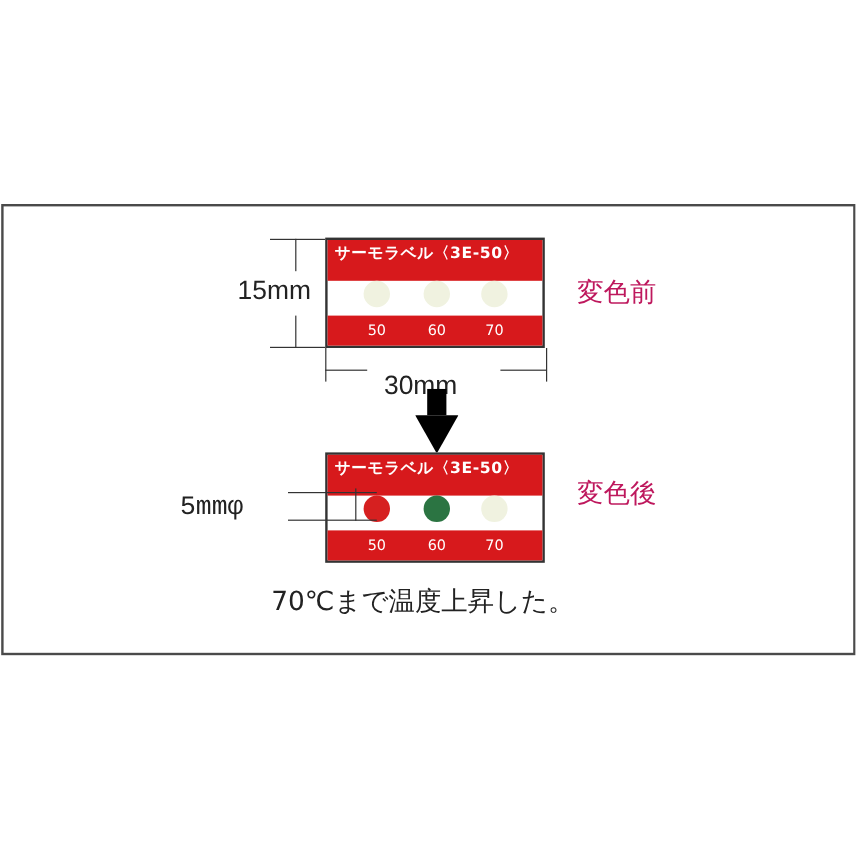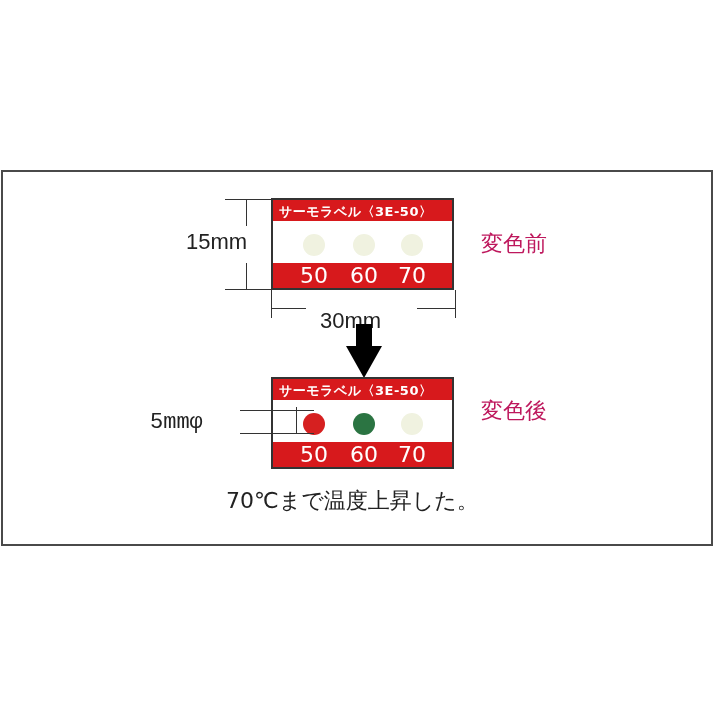--- a/index.html
+++ b/index.html
@@ -1,38 +1,38 @@
 <!DOCTYPE html>
 <html><head>
 <meta charset="utf-8">
 <style>
   html, body { margin:0; padding:0; background:#ffffff; }
   body { width:713px; height:713px; position:relative; overflow:hidden; font-family:"DejaVu Sans", sans-serif; }
   .frame { position:absolute; left:1px; top:170px; width:708px; height:372px; border:2px solid #4a4a4a; background:#fff; box-sizing:content-box; }
   .abs { position:absolute; }
   .label { position:absolute; width:183px; border:2px solid #333; background:#fff; box-sizing:border-box; }
-  .band-top { position:absolute; left:0; right:0; top:0; height:21px; background:#d7191c; color:#fff; font-size:13px; font-weight:bold; line-height:24px; padding-left:6px; white-space:nowrap; letter-spacing:0.5px; }
-  .band-bot { position:absolute; left:0; right:0; bottom:0; height:25px; background:#d7191c; color:#fff; font-size:22px; line-height:25px;margin-top:48px; }
+  .band-top { position:absolute; left:0; right:0; top:0; height:34px; background:#d7191c; color:#fff; font-size:13px; font-weight:bold; line-height:24px; padding-left:6px; white-space:nowrap; letter-spacing:0.5px; }
+  .band-bot { position:absolute; left:0; right:0; bottom:0; height:25px; background:#d7191c; color:#fff; font-size:12px; line-height:25px;margin-top:48px; }
   .band-bot span { position:absolute; top:0; width:40px; text-align:center; }
   .dot { position:absolute; width:22px; height:22px; border-radius:50%; }
   .line { position:absolute; background:#333; }
   .dimtext { position:absolute; color:#222; font-size:22px; font-family:"Liberation Sans", sans-serif; white-space:nowrap; }
   .state { position:absolute; color:#be185d; font-size:22px; white-space:nowrap; }
   .caption { position:absolute; color:#222; font-size:22px; white-space:nowrap; }
 </style>
 </head>
 <body>
 
 <div class="frame"></div>
 
 <div class="line" style="left:225px; top:199px; width:46px; height:1px;"></div>
 <div class="line" style="left:225px; top:289px; width:46px; height:1px;"></div>
 <div class="line" style="left:246px; top:199px; width:1px; height:27px;"></div>
 <div class="line" style="left:246px; top:263px; width:1px; height:27px;"></div>
-<div class="dimtext" style="left:186px; top:229px;">15mm</div>
+<div class="dimtext" style="left:198px; top:229px;">15mm</div>
 
 <div class="label" style="left:271px; top:198px; height:92px;">
   <div class="band-top">サーモラベル〈3E-50〉</div>
   <div class="dot" style="left:30px; top:34px; background:#f0f2e0;"></div>
   <div class="dot" style="left:80px; top:34px; background:#f0f2e0;"></div>
   <div class="dot" style="left:128px; top:34px; background:#f0f2e0;"></div>
   <div class="band-bot">
     <span style="left:21px;">50</span>
     <span style="left:71px;">60</span>
     <span style="left:119px;">70</span>

